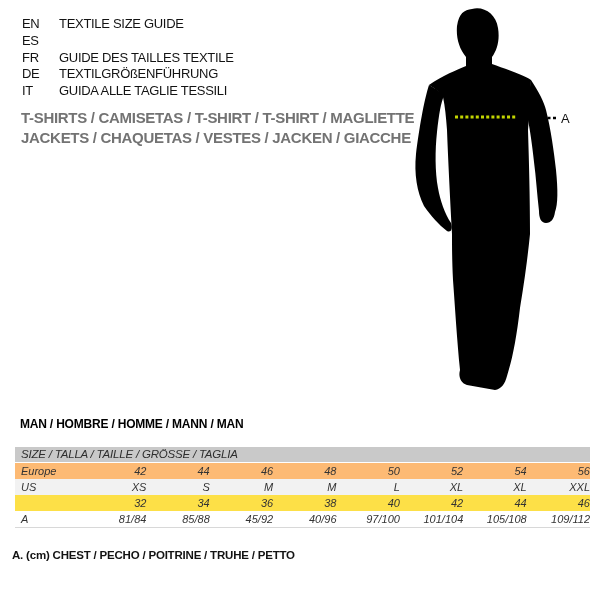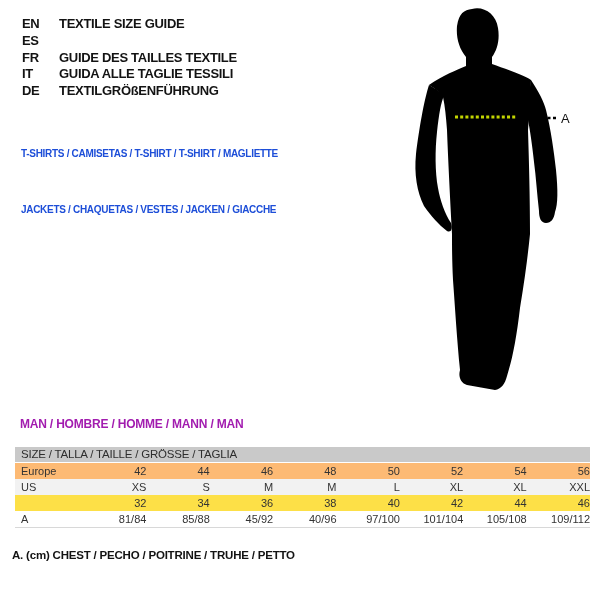--- a/index.html
+++ b/index.html
@@ -2,33 +2,33 @@
 <html><head>
 <meta charset="utf-8">
 <style>
   html,body{margin:0;padding:0;}
   body{
     width:600px;height:600px;position:relative;background:#ffffff;
     font-family:"Liberation Sans", sans-serif;color:#111;overflow:hidden;
   }
   
   .lang-block{position:absolute;left:22px;top:16px;}
-  .lang-row{display:flex;font-size:13px;font-weight:700;line-height:16.8px;letter-spacing:-0.3px;color:#131313;}
+  .lang-row{display:flex;font-size:13px;font-weight:400;line-height:16.8px;letter-spacing:-0.3px;color:#131313;}
   .lang-code{width:37px;flex:0 0 37px;}
   
   .cat-block{position:absolute;left:21px;top:108px;}
-  .cat-line{font-size:10px;font-weight:700;line-height:19.5px;letter-spacing:-0.3px;color:#1d4ed8;white-space:nowrap;margin-top:36px;}
+  .cat-line{font-size:15px;font-weight:700;line-height:19.5px;letter-spacing:-0.3px;color:#737373;white-space:nowrap;}
   
   .figure-wrap{position:absolute;left:410px;top:2px;width:165px;height:390px;}
   .figure-wrap svg{display:block;}
   .measure-label{font-family:"Liberation Sans", sans-serif;font-size:13px;font-weight:500;fill:#111;}
   
-  .section-title{position:absolute;left:20px;top:417px;font-size:12px;font-weight:700;letter-spacing:-0.2px;color:#a21caf;}
+  .section-title{position:absolute;left:20px;top:417px;font-size:12px;font-weight:700;letter-spacing:-0.2px;color:#000000;}
   
-  .size-table{position:absolute;left:15px;top:447px;width:575px;}
+  .size-table{position:absolute;left:15px;top:447px;width:575px;font-style:italic;}
   .st-header{height:15px;line-height:15px;padding-left:6px;font-size:11.5px;letter-spacing:-0.2px;color:#2e2e2e;}
   .size-table table{border-collapse:collapse;width:100%;table-layout:fixed;margin-top:1px;}
   .size-table td{height:16px;font-size:11px;color:#333;text-align:right;padding:0;white-space:nowrap;}
   .size-table td.st-label{text-align:left;padding-left:6px;width:62px;color:#333;}
   .size-table tr:last-child td{border-bottom:1px solid #d8d8d8;}
   
   .footnote{position:absolute;left:12px;top:549px;font-size:11.5px;font-weight:700;letter-spacing:-0.2px;color:#131313;}
 </style>
 </head>
 <body>
@@ -39,26 +39,26 @@
     <span>TEXTILE SIZE GUIDE</span>
   </div>
   <div class="lang-row">
     <span class="lang-code">ES</span>
   </div>
   <div class="lang-row">
     <span class="lang-code">FR</span>
     <span>GUIDE DES TAILLES TEXTILE</span>
   </div>
   <div class="lang-row">
+    <span class="lang-code">DE</span>
+    <span>TEXTILGRÖßENFÜHRUNG</span>
+  </div>
+  <div class="lang-row">
     <span class="lang-code">IT</span>
     <span>GUIDA ALLE TAGLIE TESSILI</span>
-  </div>
-  <div class="lang-row">
-    <span class="lang-code">DE</span>
-    <span>TEXTILGRÖßENFÜHRUNG</span>
   </div>
 </div>
 
 <div class="cat-block">
   <div class="cat-line">T-SHIRTS / CAMISETAS / T-SHIRT / T-SHIRT / MAGLIETTE</div>
   <div class="cat-line">JACKETS / CHAQUETAS / VESTES / JACKEN / GIACCHE</div>
 </div>
 
 <div class="figure-wrap">
   <svg width="165" height="390" viewBox="0 0 165 390" xmlns="http://www.w3.org/2000/svg">

